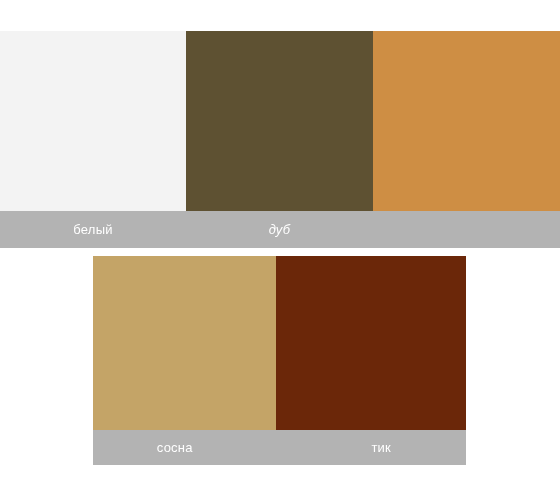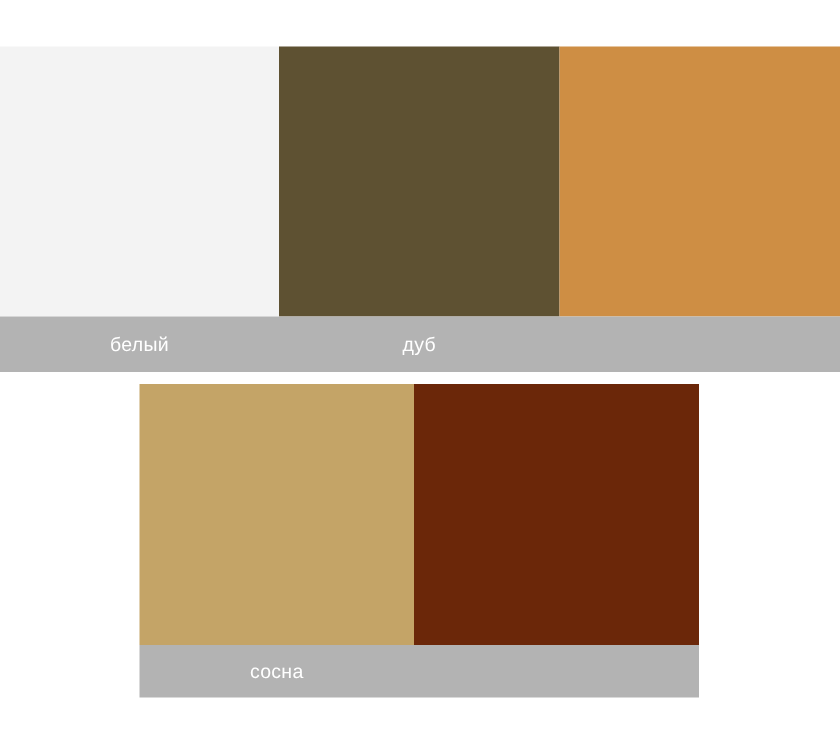--- a/index.html
+++ b/index.html
@@ -99,31 +99,32 @@
   <div class="swatch-group" id="group-top">
 
     <div class="swatch-row">
       <div class="swatch" style="width:186px;background:#f3f3f3;"></div>
       <div class="swatch" style="width:187px;background:#5e5132;"></div>
       <div class="swatch" style="width:187px;background:#ce8e44;"></div>
     </div>
 
     <div class="label-bar">
       <div class="label-cell" style="width:186px;">белый</div>
-      <div class="label-cell" style="width:187px;">дуб</div>
+      <div class="label-cell" style="width:187px;font-style:italic;">дуб</div>
     </div>
 
   </div>
 
   <div class="swatch-group" id="group-bottom">
 
     <div class="swatch-row">
       <div class="swatch" style="width:183px;background:#c4a467;"></div>
       <div class="swatch" style="width:190px;background:#6b2709;"></div>
     </div>
 
     <div class="label-bar">
       <div class="label-cell" style="width:183px;">сосна</div>
+      <div class="label-cell" style="width:190px;">тик</div>
     </div>
 
   </div>
 
 </div>
 
 </body></html>

